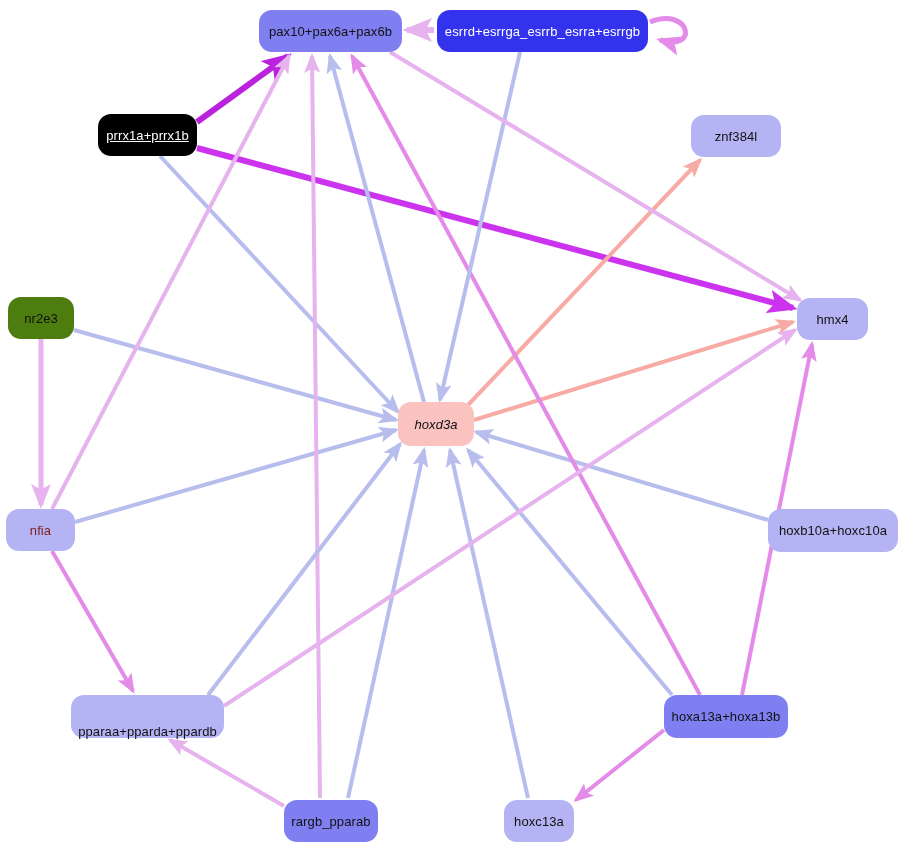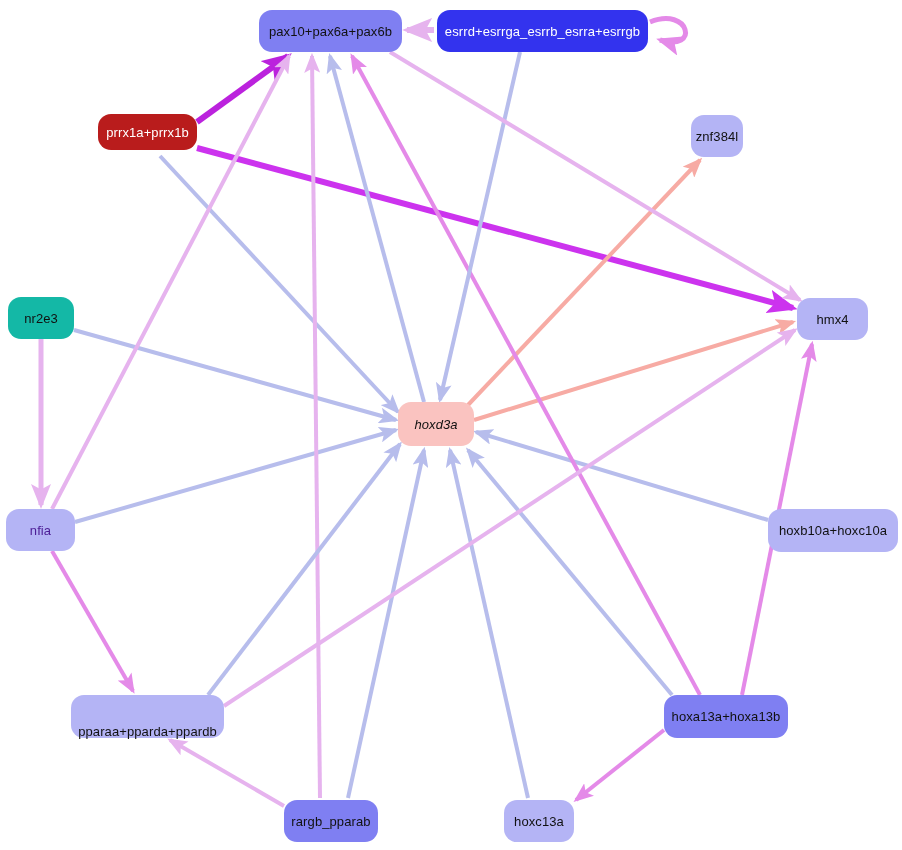--- a/index.html
+++ b/index.html
@@ -95,36 +95,36 @@
       </g>
   </svg>
 
   <div id="nodes-layer">
       <div class="node" style="left: 259px; top: 10px; width: 143px; height: 42px; background: rgb(127, 127, 242); color: rgb(17, 17, 17);">
         <span class="node-label">pax10+pax6a+pax6b</span>
       </div>
       <div class="node" style="left: 437px; top: 10px; width: 211px; height: 42px; background: rgb(51, 51, 238); color: rgb(255, 255, 255);">
         <span class="node-label">esrrd+esrrga_esrrb_esrra+esrrgb</span>
       </div>
-      <div class="node" style="left: 98px; top: 114px; width: 99px; height: 36px; background: #b91c1c; color: rgb(255, 255, 255);">
+      <div class="node" style="left: 98px; top: 114px; width: 99px; height: 42px; background: #000000; color: rgb(255, 255, 255); text-decoration: underline;">
         <span class="node-label">prrx1a+prrx1b</span>
       </div>
-      <div class="node" style="left: 691px; top: 115px; width: 52px; height: 42px; background: rgb(180, 180, 245); color: rgb(17, 17, 17);">
+      <div class="node" style="left: 691px; top: 115px; width: 90px; height: 42px; background: rgb(180, 180, 245); color: rgb(17, 17, 17);">
         <span class="node-label">znf384l</span>
       </div>
-      <div class="node" style="left: 8px; top: 297px; width: 66px; height: 42px; background: #14b8a6; color: rgb(17, 17, 17);">
+      <div class="node" style="left: 8px; top: 297px; width: 66px; height: 42px; background: #4d7c0f; color: rgb(17, 17, 17);">
         <span class="node-label">nr2e3</span>
       </div>
       <div class="node" style="left: 797px; top: 298px; width: 71px; height: 42px; background: rgb(180, 180, 245); color: rgb(17, 17, 17);">
         <span class="node-label">hmx4</span>
       </div>
       <div class="node" style="left: 398px; top: 402px; width: 76px; height: 44px; background: rgb(250, 195, 192); color: rgb(17, 17, 17); font-style: italic;">
         <span class="node-label">hoxd3a</span>
       </div>
-      <div class="node" style="left: 6px; top: 509px; width: 69px; height: 42px; background: rgb(180, 180, 245); color: #4c1d95;">
+      <div class="node" style="left: 6px; top: 509px; width: 69px; height: 42px; background: rgb(180, 180, 245); color: #7f1d1d;">
         <span class="node-label">nfia</span>
       </div>
       <div class="node" style="left: 768px; top: 509px; width: 130px; height: 43px; background: rgb(180, 180, 245); color: rgb(17, 17, 17);">
         <span class="node-label">hoxb10a+hoxc10a</span>
       </div>
       <div class="node" style="left: 71px; top: 695px; width: 153px; height: 43px; background: rgb(180, 180, 245); color: rgb(17, 17, 17); align-items: flex-end;">
         <span class="node-label">pparaa+pparda+ppardb</span>
       </div>
       <div class="node" style="left: 664px; top: 695px; width: 124px; height: 43px; background: rgb(127, 127, 242); color: rgb(17, 17, 17);">
         <span class="node-label">hoxa13a+hoxa13b</span>

